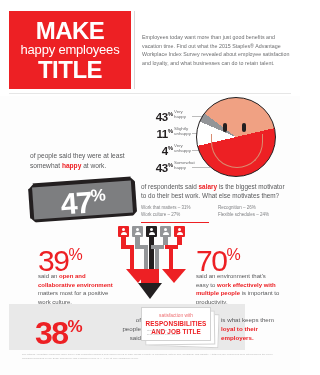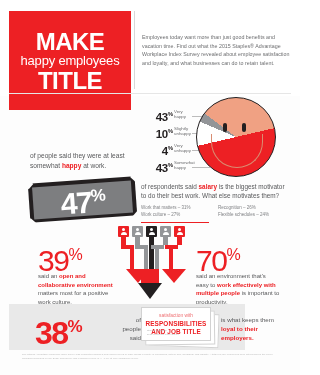--- a/index.html
+++ b/index.html
@@ -16,21 +16,21 @@
   }
 
   
   .header {
     position: absolute; left: 0; top: 0;
     width: 300px; height: 96px;
     background: #ffffff;
   }
   .header-block {
     position: absolute; left: 9px; top: 11px;
-    width: 122px; height: 99px;
+    width: 122px; height: 78px;
     background: #ed2024;
     display: flex; flex-direction: column;
     align-items: center; justify-content: center;
     padding: 2px 6px;
   }
   .h-make, .h-happen {
     color: #ffffff;
     font-weight: bold;
     font-size: 24px;
     line-height: 25px;
@@ -371,21 +371,21 @@
 
     <div class="legend">
       <div class="legend-row">
         <div class="legend-pct"><span>43</span><span class="s">%</span></div>
         <div class="legend-label">
           <div>Very</div>
           <div>happy</div>
         </div>
       </div>
       <div class="legend-row">
-        <div class="legend-pct"><span>10</span><span class="s">%</span></div>
+        <div class="legend-pct"><span>11</span><span class="s">%</span></div>
         <div class="legend-label">
           <div>Slightly</div>
           <div>unhappy</div>
         </div>
       </div>
       <div class="legend-row">
         <div class="legend-pct"><span>4</span><span class="s">%</span></div>
         <div class="legend-label">
           <div>Very</div>
           <div>unhappy</div>

